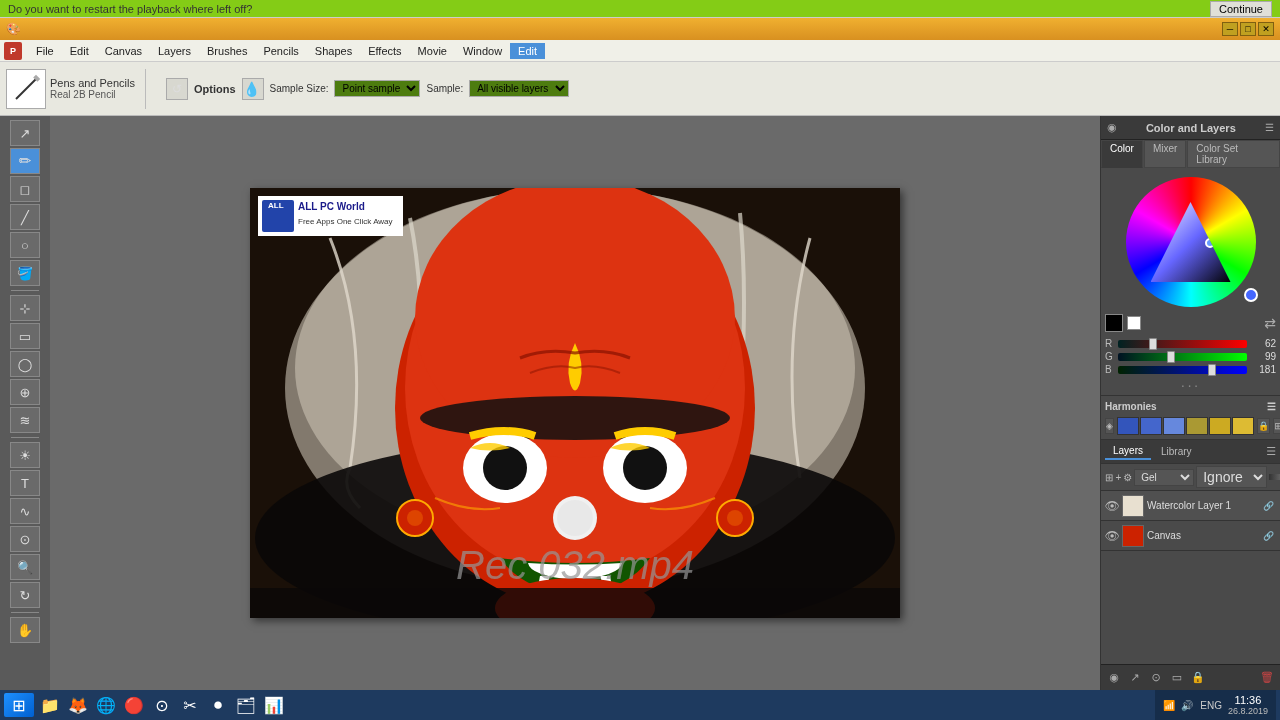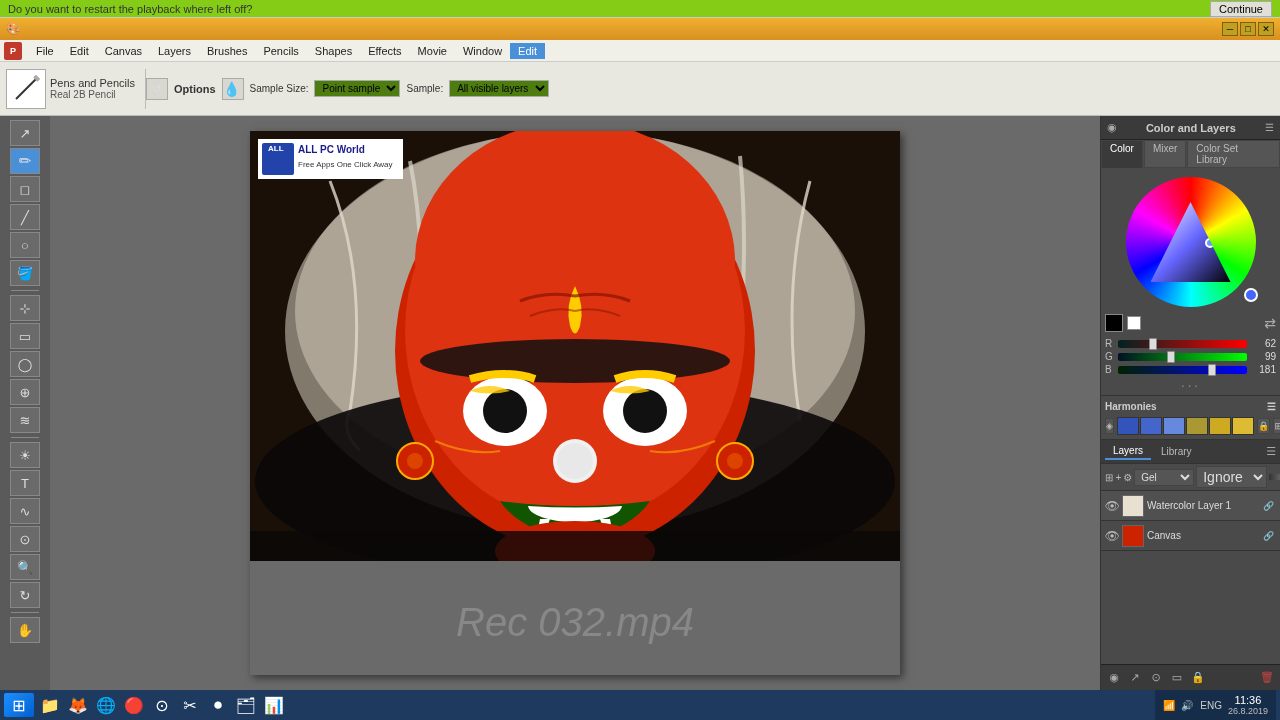--- a/index.html
+++ b/index.html
@@ -28,21 +28,21 @@
       height: 22px; background: #f0f0e8; display: flex; align-items: center;
       padding: 0 4px; border-bottom: 1px solid #ccc;
     }
     #menu-bar .menu-logo { width: 18px; height: 18px; background: #c0392b; border-radius: 2px; margin-right: 6px; display: flex; align-items: center; justify-content: center; }
     #menu-bar .menu-item { padding: 2px 8px; color: #222; cursor: pointer; font-size: 11px; }
     #menu-bar .menu-item:hover, #menu-bar .menu-item.active { background: #4a90d9; color: white; }
 
     
     #tool-options {
       height: 54px; background: #e8e8e0; border-bottom: 1px solid #bbb;
-      display: flex; align-items: center; padding: 0 6px; gap: 0;
+      display: flex; align-items: center; padding: 0 6px; gap: 20px;
     }
     #tool-options .brush-section {
       display: flex; align-items: center; gap: 4px;
       border-right: 1px solid #bbb; padding-right: 10px;
     }
     #tool-options .brush-icon-box {
       width: 40px; height: 40px; background: #fff; border: 1px solid #aaa;
       display: flex; align-items: center; justify-content: center;
     }
     #tool-options .brush-name { font-size: 11px; color: #333; }
@@ -72,21 +72,21 @@
     }
     #left-toolbar .tool-btn.active { background: #4a90d9; }
     #left-toolbar .tool-divider { width: 28px; height: 1px; background: #888; margin: 2px 0; }
 
     
     #canvas-area {
       flex: 1; background: #6a6a6a; overflow: hidden; position: relative;
       display: flex; align-items: center; justify-content: center;
     }
     #canvas-container {
-      position: relative; width: 650px; height: 544px;
+      position: relative; width: 650px; height: 430px;
       box-shadow: 3px 3px 8px rgba(0,0,0,0.5);
     }
     #rec-label {
       position: absolute; bottom: 30px; left: 50%; transform: translateX(-50%);
       font-size: 40px; color: rgba(150,150,150,0.7); font-style: italic; pointer-events: none;
     }
 
     
     #right-panel {
       width: 180px; background: #4a4a4a; flex-shrink: 0;

